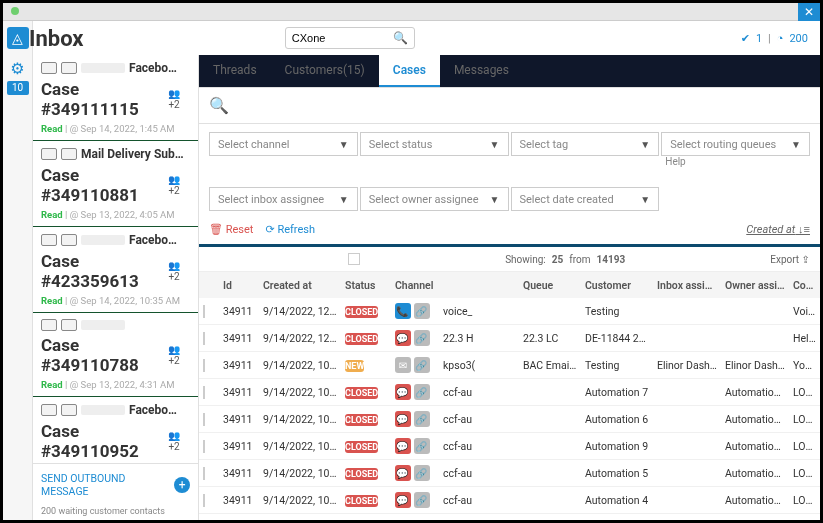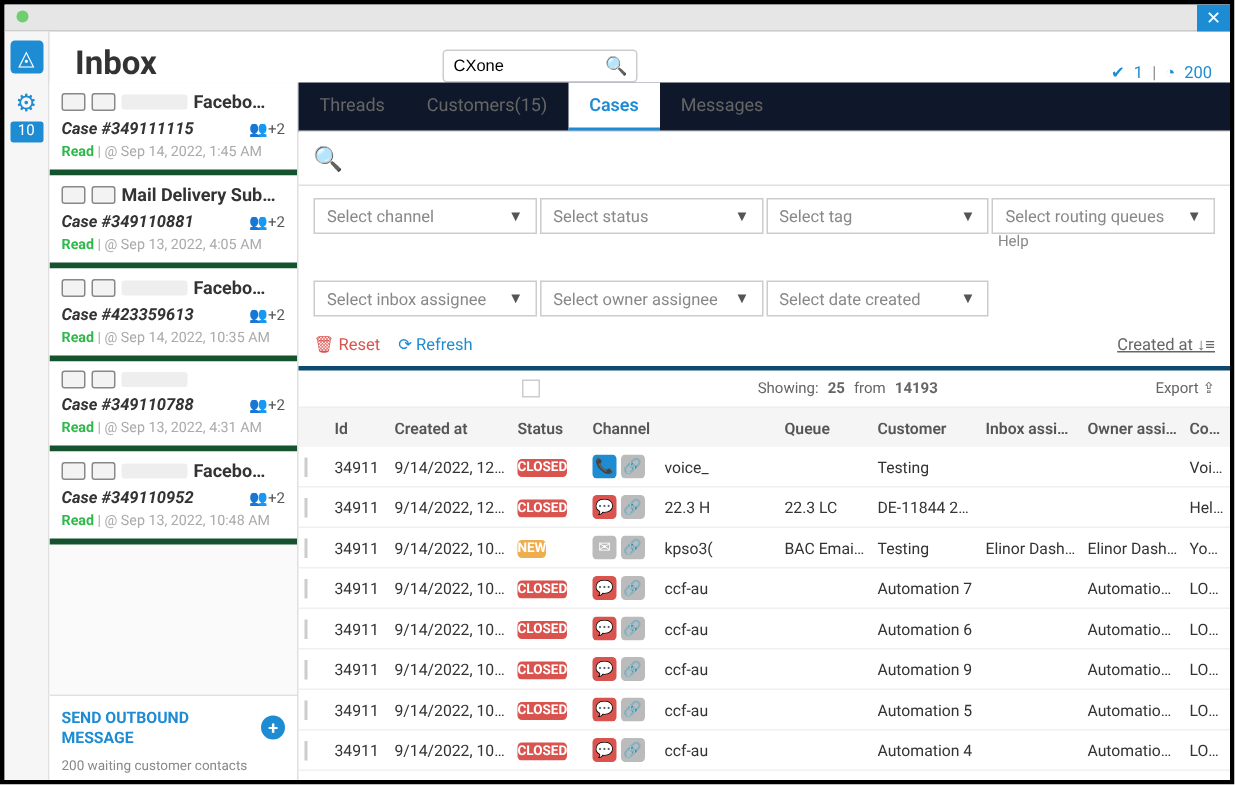--- a/index.html
+++ b/index.html
@@ -11,44 +11,44 @@
   .dot { position: absolute; top: 4px; left: 8px; width: 8px; height: 8px; border-radius: 50%; background: #6fcf6f; }
   .winclose { position: absolute; right: 0; top: 0; width: 22px; height: 18px; background: #1e8cd3; color: #fff; text-align: center; line-height: 18px; font-size: 12px; cursor: pointer; }
 
   
   .rail { position: absolute; left: 0; top: 18px; bottom: 0; width: 30px; background: #f6f6f6; border-right: 1px solid #e0e0e0; }
   .rail .rail-icon { width: 22px; height: 22px; margin: 6px auto 2px; background: #1e8cd3; border-radius: 3px; display: flex; align-items: center; justify-content: center; color: #fff; font-size: 14px; }
   .rail .gear { width: 22px; height: 22px; margin: 8px auto 0; color: #1e8cd3; display: flex; align-items: center; justify-content: center; font-size: 16px; }
   .rail .badge { width: 22px; margin: 2px auto; background: #1e8cd3; color: #fff; text-align: center; font-size: 10px; line-height: 14px; border-radius: 2px; }
 
   
-  .header { position: absolute; left: 35px; right: 0; top: 18px; height: 34px; display: flex; align-items: flex-end; padding: 0 12px; }
+  .header { position: absolute; left: 14px; right: 0; top: 18px; height: 34px; display: flex; align-items: center; padding: 0 12px; }
   .header h1 { font-size: 22px; font-weight: 700; color: #333; flex: 0 0 170px; }
   .header .search { margin-left: auto; width: 130px; height: 22px; border: 1px solid #ccc; border-radius: 3px; display: flex; align-items: center; padding: 0 6px; position: relative; left: -120px; }
   .header .search input { border: none; outline: none; font-size: 11px; width: 100px; }
   .header .search .mag { color: #888; font-size: 12px; margin-left: auto; }
   .header .tools { display: flex; align-items: center; gap: 6px; color: #1e8cd3; font-size: 11px; margin-left: auto; }
   .tools .check { color: #1e8cd3; }
   .tools .divider { color: #888; }
   .tools .clock { color: #1e8cd3; }
 
   
   .sidebar { position: absolute; left: 30px; top: 52px; bottom: 0; width: 166px; border-right: 1px solid #e0e0e0; background: #fafafa; overflow: hidden; }
-  .card { border-bottom: 4px solid #14532d; padding: 6px 8px; background: #fff; }
+  .card { border-bottom: 1px solid #14532d; padding: 6px 8px; background: #fff; }
   .card .row1 { display: flex; align-items: center; gap: 4px; }
   .card .row1 .blur { background: #eee; height: 10px; width: 44px; border-radius: 2px; }
   .card .row1 .ttl { font-weight: 700; font-size: 12px; color: #333; white-space: nowrap; overflow: hidden; text-overflow: ellipsis; flex: 1; }
   .card .row2 { display: flex; justify-content: space-between; align-items: center; margin-top: 4px; }
-  .card .row2 .caseid { font-size: 11px; font-weight: 700; color: #333; font-style: italic; }
+  .card .row2 .caseid { font-size: 17px; font-weight: 700; color: #333; }
   .card .row2 .plus2 { font-size: 10px; color: #555; display: flex; align-items: center; gap: 2px; }
   .card .row3 { margin-top: 4px; font-size: 9.5px; color: #aaa; }
   .card .row3 .read { color: #2fb84a; font-weight: 700; }
   .mini-env { width: 16px; height: 12px; border: 1px solid #888; border-radius: 2px; background: #f3f3f3; }
 
-  .outbound { border-top: 1px solid #e0e0e0; padding: 8px; display: flex; align-items: center; justify-content: space-between; color: #1e8cd3; font-size: 10.5px; font-weight: 700; background: #fff; }
+  .outbound { border-top: 1px solid #e0e0e0; padding: 8px; display: flex; align-items: center; justify-content: space-between; color: #1e8cd3; font-size: 10.5px; font-weight: 400; background: #fff; }
   .outbound .pluscircle { width: 16px; height: 16px; border-radius: 50%; background: #1e8cd3; color: #fff; text-align: center; line-height: 16px; font-size: 12px; }
 
   .sidefoot { position: absolute; bottom: 0; left: 0; right: 0; background: #fff; }
   .givemore { padding: 8px; display: flex; align-items: center; gap: 8px; }
   .givemore button { background: #1e8cd3; color: #fff; border: none; padding: 8px 12px; font-size: 11px; font-weight: 700; border-radius: 3px; cursor: pointer; }
   .givemore .collapse { width: 22px; height: 28px; border: 1px solid #ccc; background: #fafafa; margin-left: auto; display: flex; align-items: center; justify-content: center; color: #888; cursor: pointer; }
   .waitnote { font-size: 9px; color: #888; padding: 0 8px 4px; }
 
   
   .main { position: absolute; left: 196px; right: 0; top: 52px; bottom: 0; display: flex; flex-direction: column; }
@@ -62,21 +62,21 @@
 
   .filters { padding: 8px 10px; display: grid; grid-template-columns: repeat(4, 1fr); gap: 2px; }
   .filters.row2 { grid-template-columns: repeat(4, 1fr); padding-top: 12px; }
   .fsel { border: 1px solid #ccc; height: 24px; font-size: 11px; color: #888; display: flex; align-items: center; justify-content: space-between; padding: 0 8px; cursor: pointer; }
   .fsel .caret { color: #555; font-size: 10px; }
   .help { font-size: 10px; color: #888; padding-left: 4px; }
 
   .actions { padding: 4px 10px 8px; display: flex; align-items: center; gap: 12px; font-size: 11px; }
   .actions .reset { color: #d9534f; cursor: pointer; }
   .actions .refresh { color: #1e8cd3; cursor: pointer; }
-  .actions .sort { margin-left: auto; color: #666; text-decoration: underline; cursor: pointer; }
+  .actions .sort { margin-left: auto; color: #666; text-decoration: underline; cursor: pointer; font-style: italic; }
 
   .showing { padding: 6px 10px; font-size: 10px; color: #666; border-top: 3px solid #0c4a6e; border-bottom: 1px solid #eee; display: flex; align-items: center; gap: 6px; justify-content: center; }
   .showing .export { margin-left: auto; color: #666; cursor: pointer; }
 
   
   .tbl { flex: 1; overflow: hidden; }
   .thead, .trow { display: grid; grid-template-columns: 20px 40px 82px 50px 48px 80px 62px 72px 68px 68px 1fr; align-items: center; font-size: 10.5px; }
   .thead { background: #f5f5f5; color: #555; height: 26px; font-weight: 600; }
   .thead > div, .trow > div { padding: 0 4px; white-space: nowrap; overflow: hidden; text-overflow: ellipsis; }
   .trow { height: 27px; border-bottom: 1px solid #f0f0f0; }

